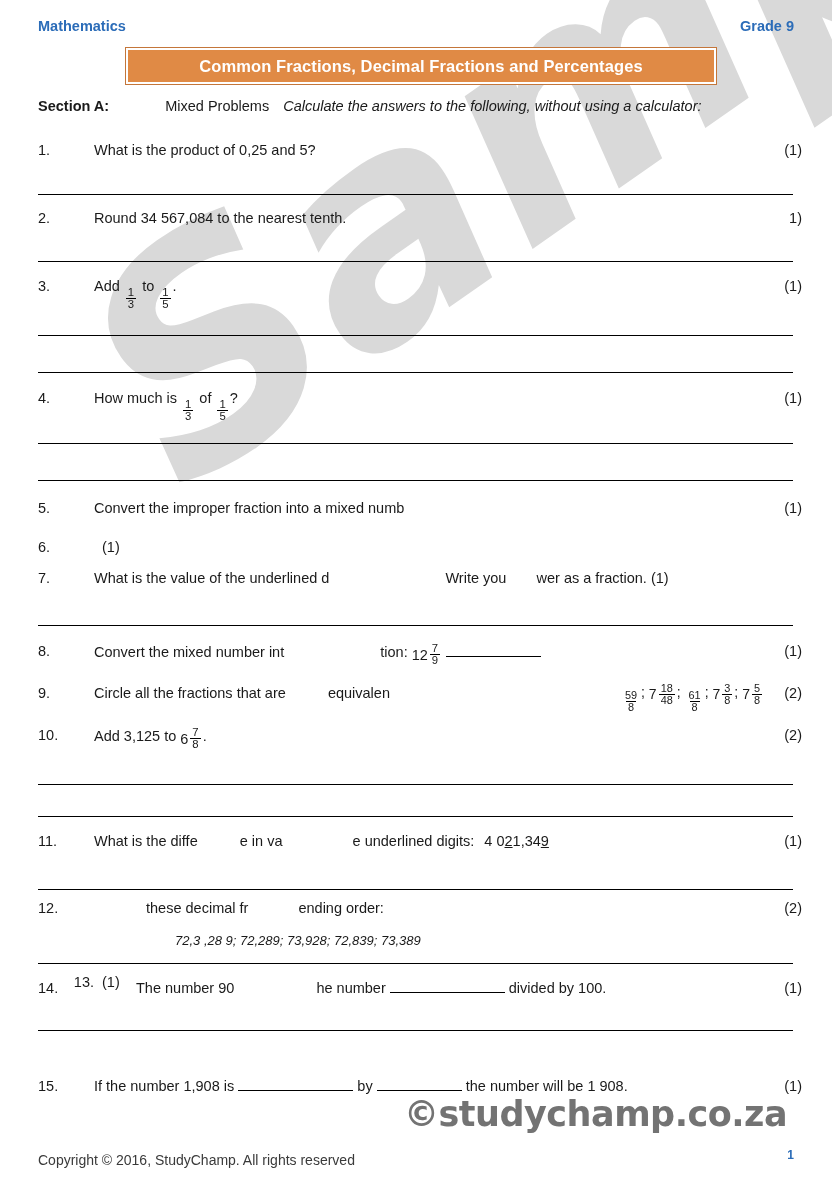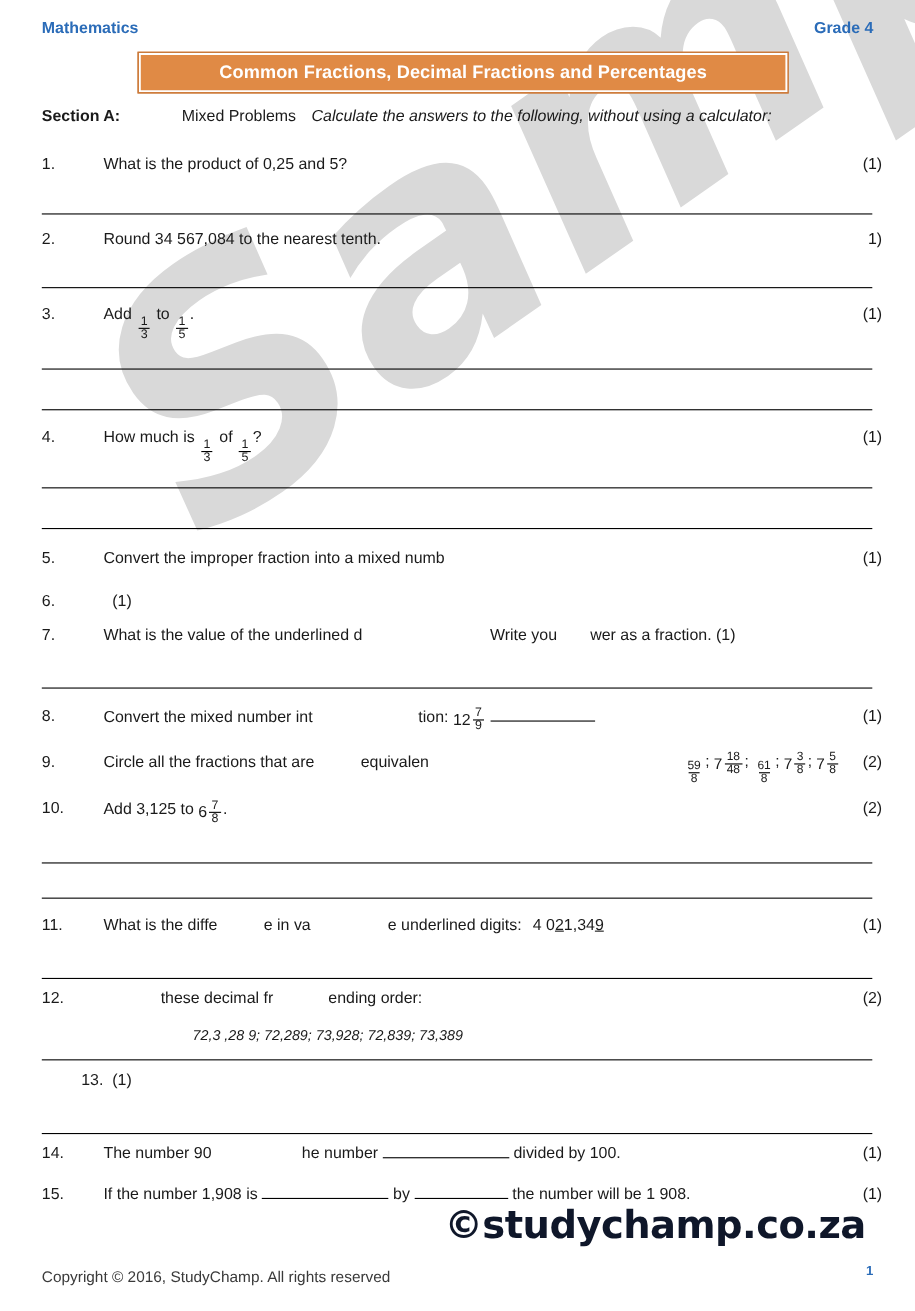--- a/index.html
+++ b/index.html
@@ -43,21 +43,21 @@
     user-select: none;
   }
   .wm-site {
     position: absolute;
     left: 404px;
     top: 1094px;
     font-family: "DejaVu Sans", sans-serif;
     font-weight: 700;
     font-size: 35px;
     letter-spacing: -0.5px;
-    color: #0f172a;
+    color: #737373;
     white-space: nowrap;
     user-select: none;
   }
 
   
   .content {
     position: relative;
     z-index: 2;
   }
 
@@ -209,21 +209,21 @@
 <div class="page">
 
   <div class="wm-layer">
     <div class="wm-sample">Sample</div>
   </div>
 
   <div class="content">
 
     <div class="hdr">
       <span>Mathematics</span>
-      <span>Grade 4</span>
+      <span>Grade 9</span>
     </div>
 
     <div class="banner">
       <span class="banner-text">Common Fractions, Decimal Fractions and Percentages</span>
     </div>
 
     <div class="section-line">
       <span class="lbl">Section A:</span>
       <span class="sub">Mixed Problems</span>
       <span class="ital">Calculate the answers to the following, without using a calculator:</span>
@@ -410,21 +410,21 @@
     </div>
     <div class="decimals" style="top:933px;">72,3        ,28           9;  72,289;  73,928;  72,839;  73,389</div>
     <div class="rule" style="top:963px;"></div>
 
     <div class="q" style="top:974px;text-align:right;">
       <span class="num">13.</span>
       <span class="marks">(1)</span>
     </div>
     <div class="rule" style="top:1030px;"></div>
 
-    <div class="q" style="top:1041px;">
+    <div class="q" style="top:980px;gap:42px;">
       <span class="num">14.</span>
       <span class="body">
         <span>The number 90</span>
         <span style="display:inline-block;width:74px;"></span>
         <span>he number</span>
         <span class="blank w115"></span>
         <span>divided by 100.</span>
       </span>
       <span class="marks">(1)</span>
     </div>

